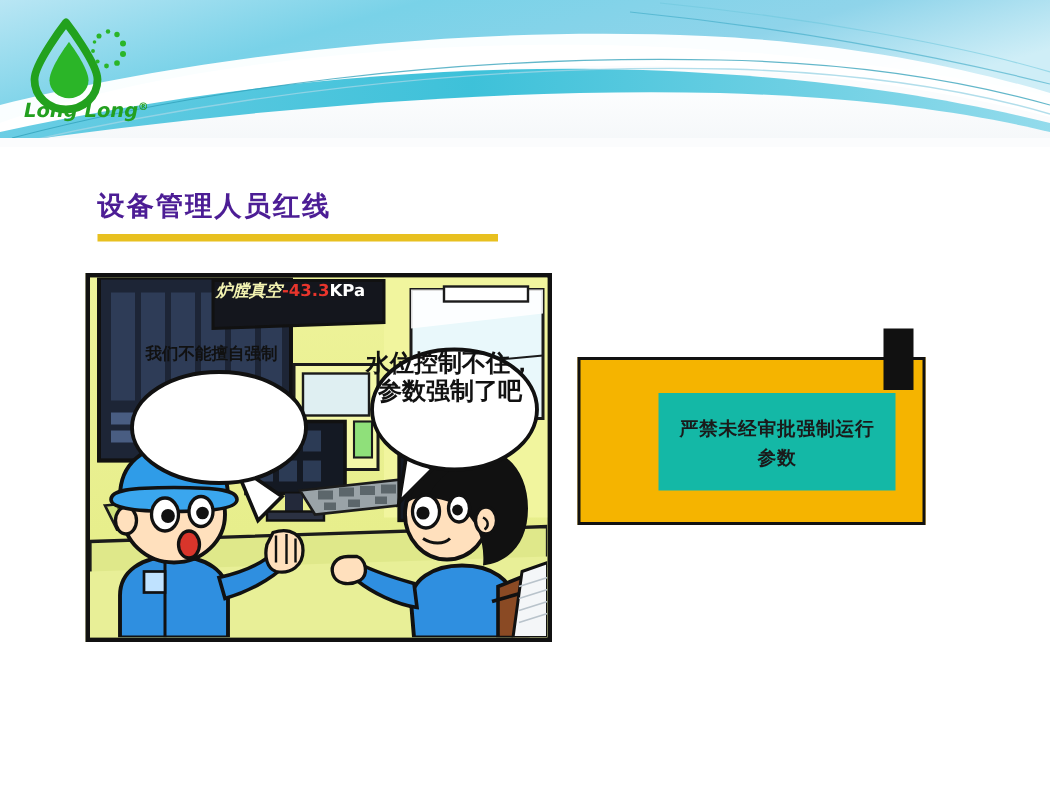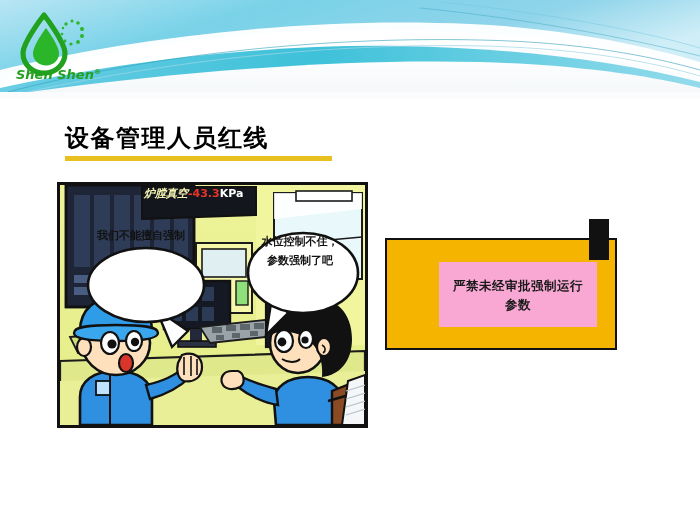--- a/index.html
+++ b/index.html
@@ -55,23 +55,23 @@
   .logo-text sup { font-size: 7px; vertical-align: super; }
 
   
   .title-block {
     position: absolute;
     left: 65px; top: 126px;
     width: 360px;
   }
   .title-text {
     font-family: "DejaVu Sans", "Liberation Sans", sans-serif;
-    font-size: 24px;
+    font-size: 18px;
     font-weight: 600;
-    color: #000000;
+    color: #4c1d95;
     letter-spacing: 1.5px;
     line-height: 24px;
     white-space: nowrap;
   }
   .title-rule {
     margin-top: 6px;
     width: 267px;
     height: 5px;
     background: #e8c01f;
   }
@@ -99,21 +99,21 @@
     z-index: 5;
   }
   .bubble-left-text {
     left: 82px; top: 228px;
     width: 118px;
     font-size: 11px;
   }
   .bubble-right-text {
     left: 242px; top: 232px;
     width: 116px;
-    font-size: 11px;
+    font-size: 16px;
     line-height: 19px;
   }
   .panel-readout {
     position: absolute;
     left: 144px; top: 186px;
     z-index: 5;
     font-family: "DejaVu Sans", "Liberation Sans", sans-serif;
     font-size: 11px;
     font-weight: bold;
     white-space: nowrap;
@@ -129,21 +129,21 @@
     width: 232px; height: 112px;
     background: #f5b400;
     border: 2px solid #111111;
     box-sizing: border-box;
     z-index: 2;
   }
   .callout-inner {
     position: absolute;
     left: 439px; top: 262px;
     width: 158px; height: 65px;
-    background: #f9a8d4;
+    background: #14b8a6;
     z-index: 3;
     display: flex;
     align-items: center;
     justify-content: center;
   }
   .callout-inner-text {
     font-family: "DejaVu Serif", "Liberation Serif", serif;
     font-size: 12.5px;
     font-weight: bold;
     color: #1a1a1a;
@@ -230,21 +230,21 @@
           <circle cx="68" cy="17" r="2.0"></circle>
           <circle cx="68" cy="24" r="2.0"></circle>
           <circle cx="64" cy="30" r="1.9"></circle>
           <circle cx="57" cy="32" r="1.6"></circle>
           <circle cx="51" cy="29" r="1.4"></circle>
           <circle cx="48" cy="22" r="1.3"></circle>
           <circle cx="49" cy="16" r="1.2"></circle>
         </g>
       </svg>
       <div class="logo-text">
-        <span>Shen Shen</span><sup>®</sup>
+        <span>Long Long</span><sup>®</sup>
       </div>
     </div>
   </div>
 
   <div class="title-block">
     <div class="title-text">设备管理人员红线</div>
     <div class="title-rule"></div>
   </div>
 
   <div class="cartoon">

